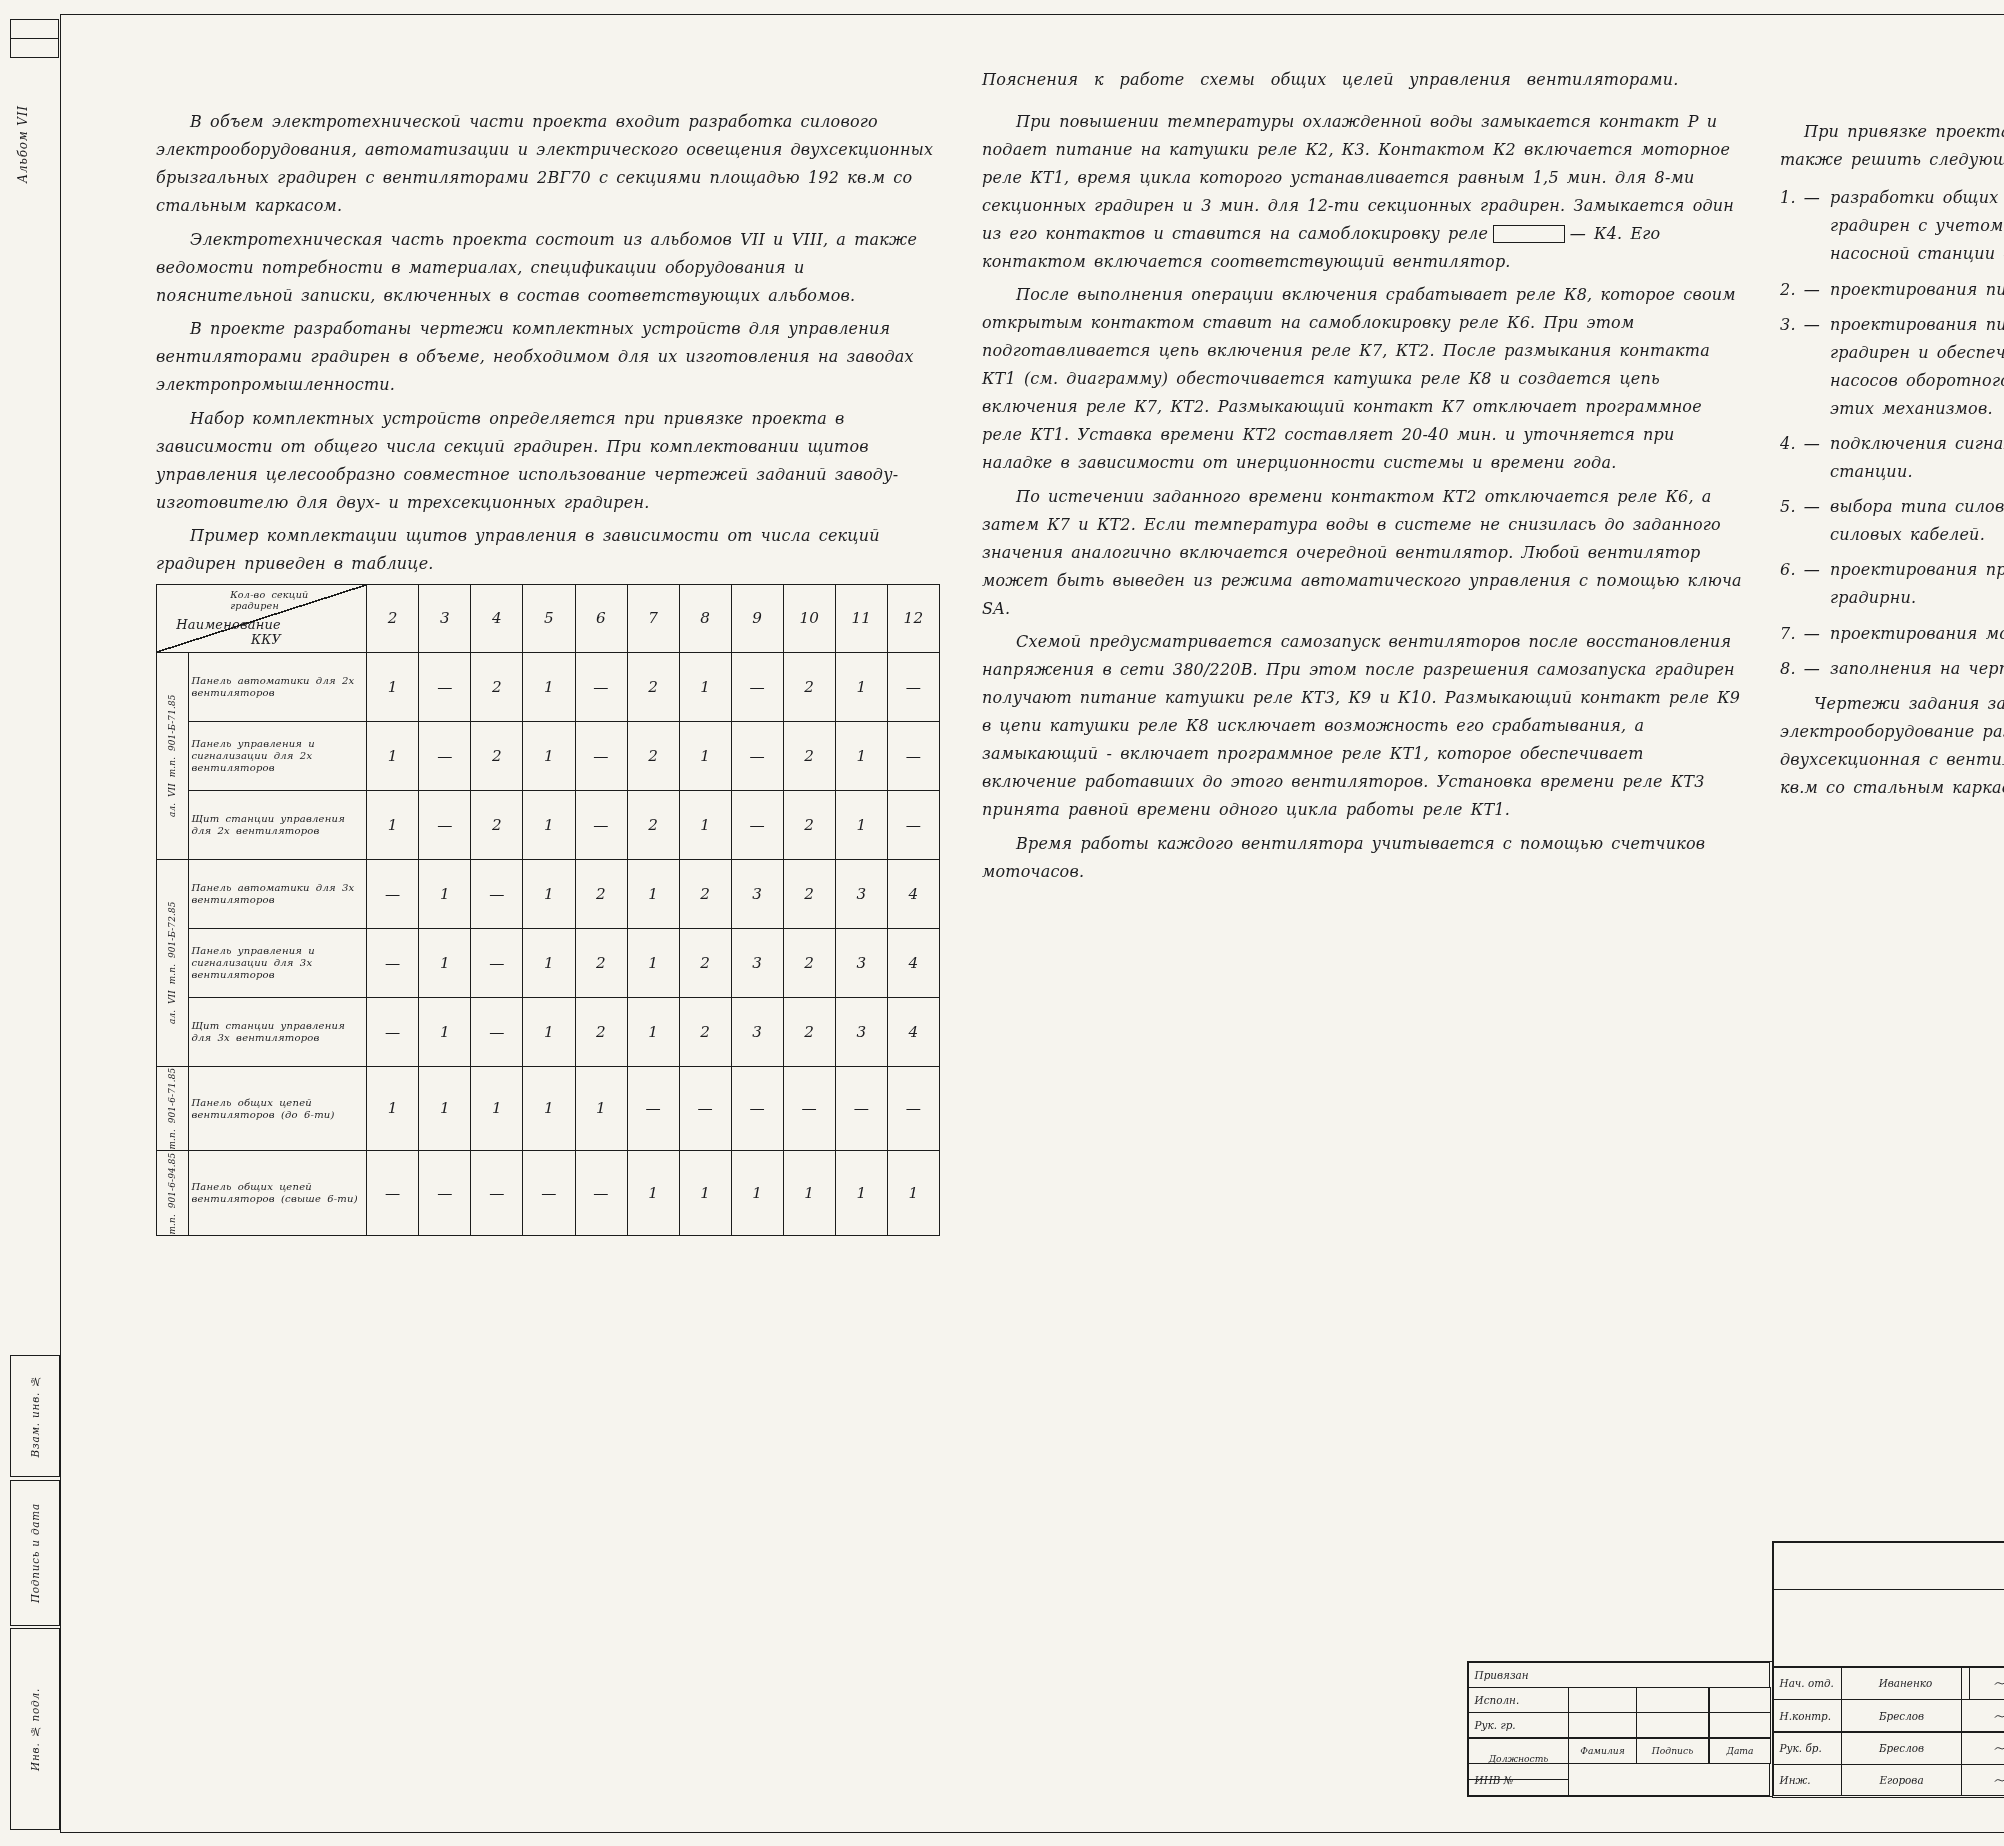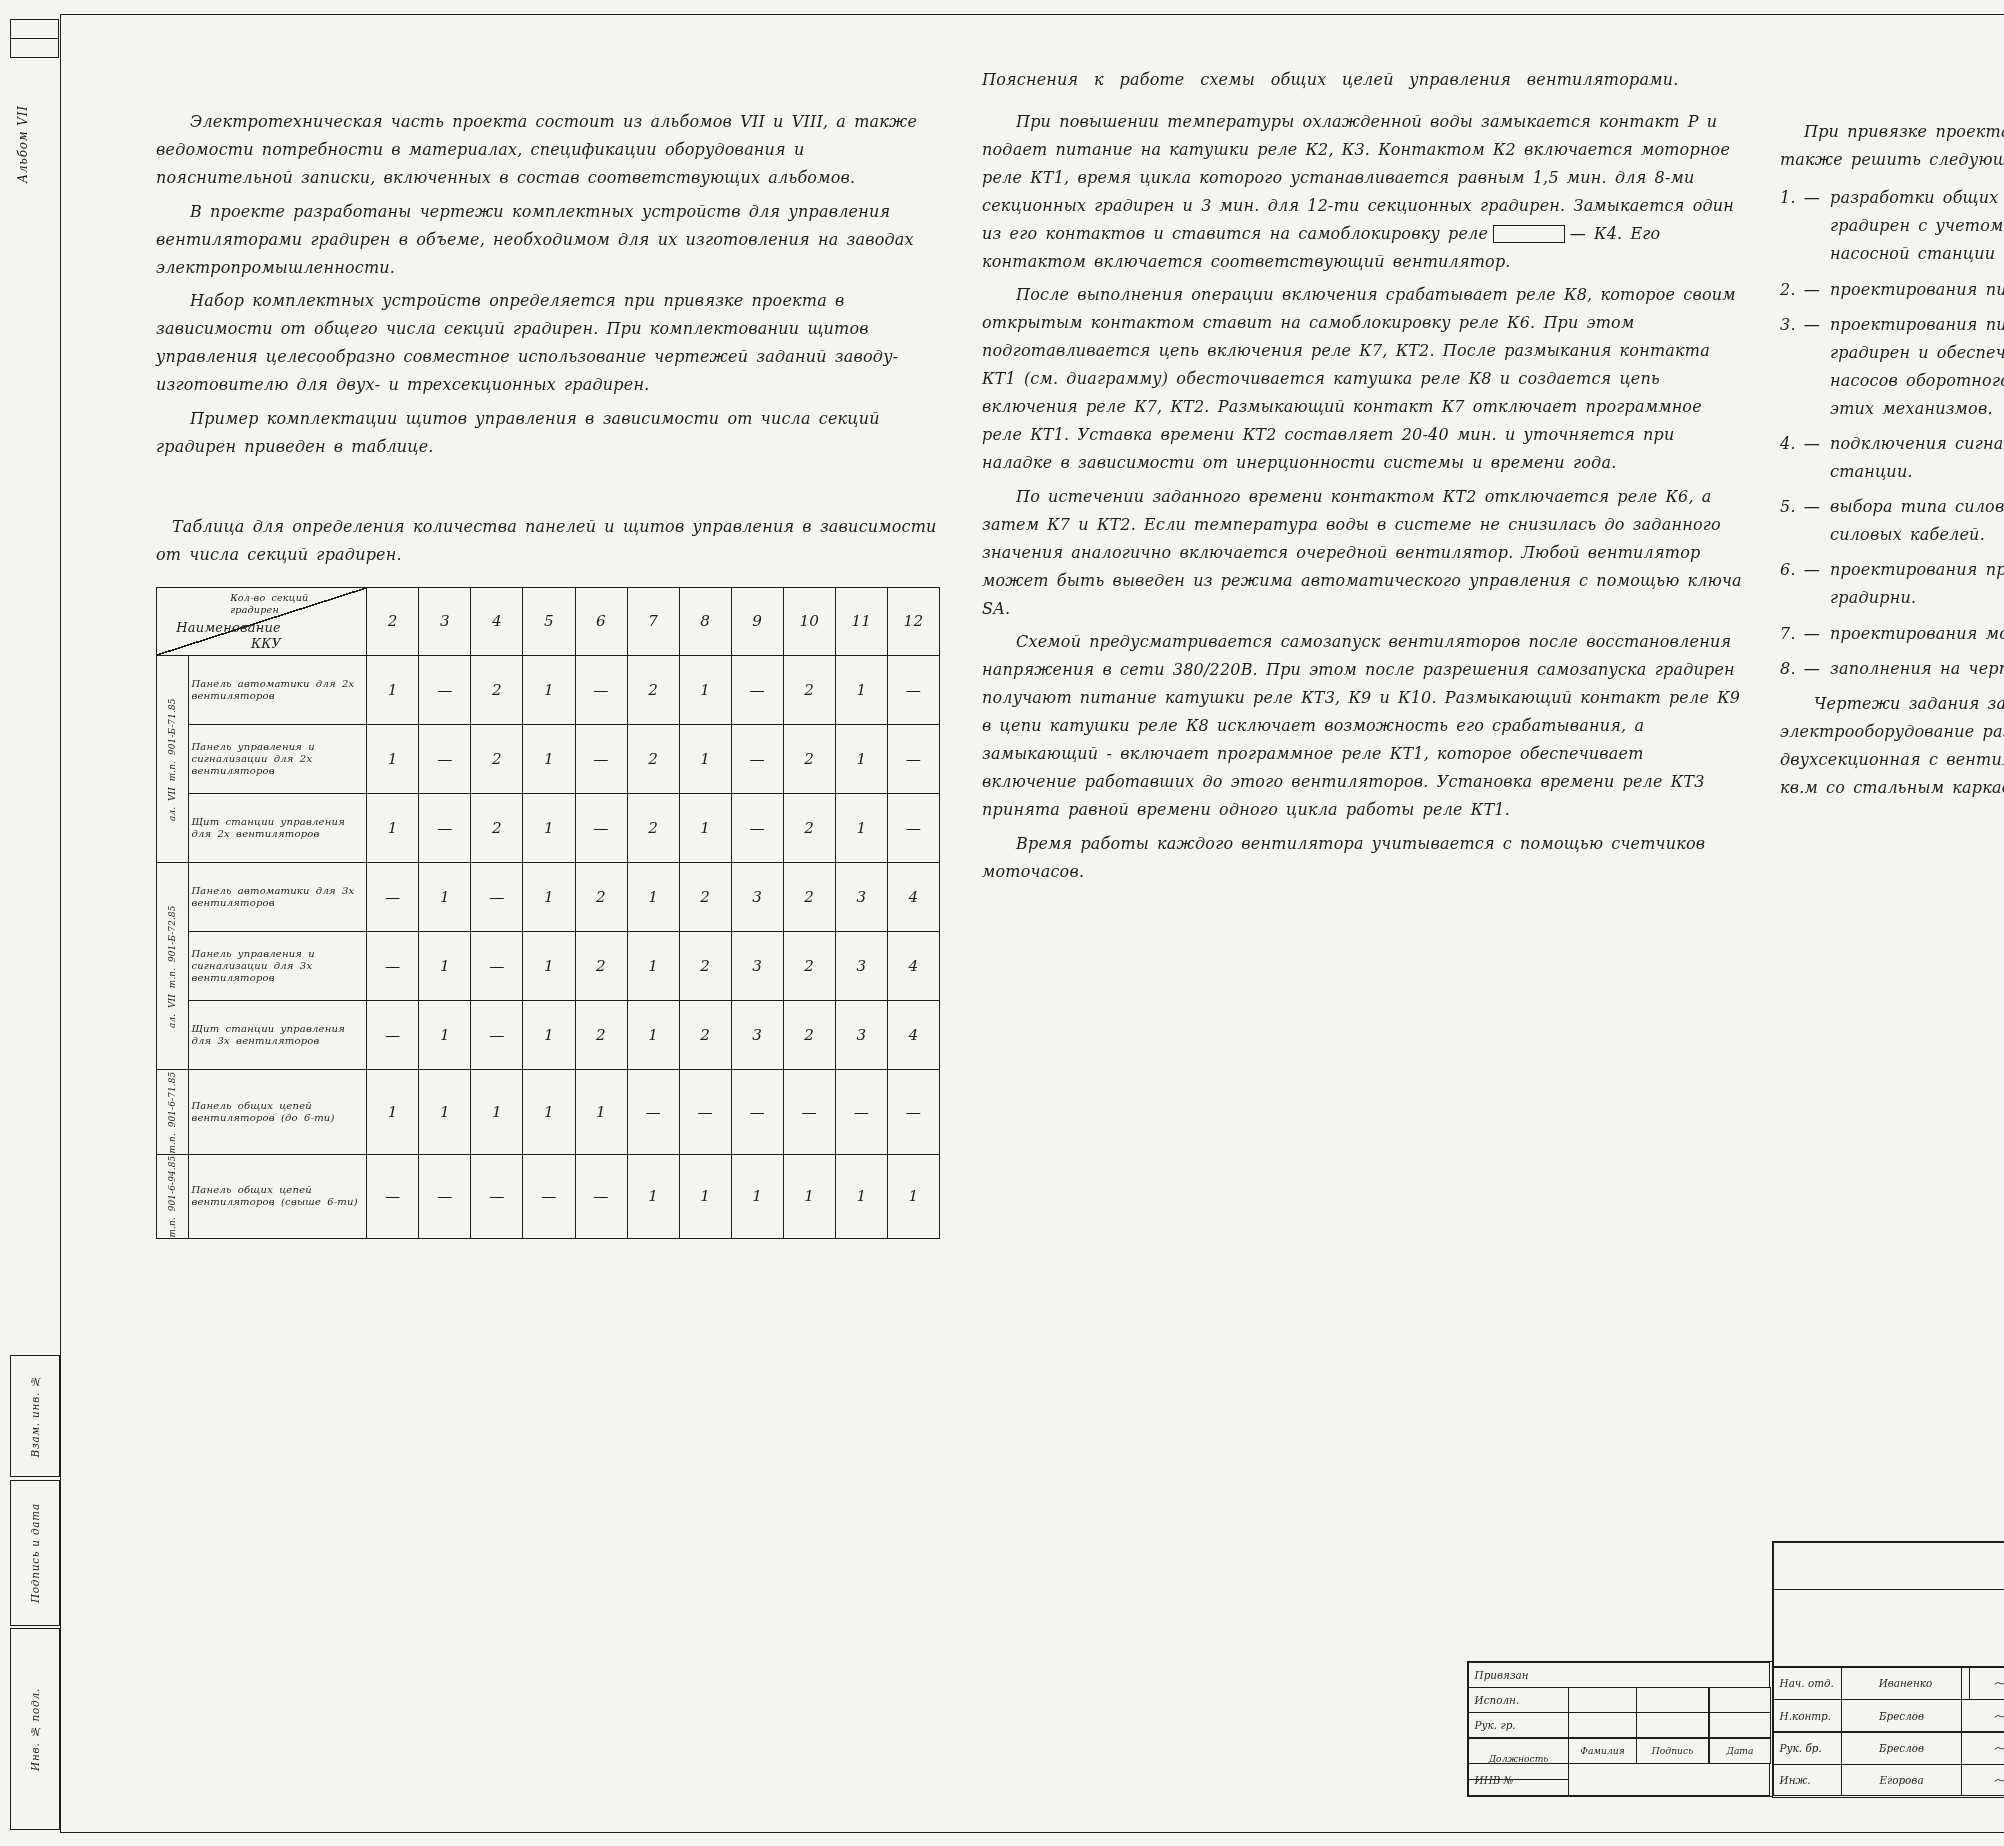--- a/index.html
+++ b/index.html
@@ -68,25 +68,25 @@
     <span class="vtext">Взам. инв. №</span>
   </div>
   <div class="stampbox" style="top:1480px;height:144px;">
     <span class="vtext">Подпись и дата</span>
   </div>
   <div class="stampbox" style="top:1628px;height:200px;">
     <span class="vtext">Инв. № подл.</span>
   </div>
 
   <div class="col col1">
+    <p>В объем электротехнической части проекта входит разработка силового электрооборудования, автоматизации и электрического освещения двухсекционных брызгальных градирен с вентиляторами 2ВГ70 с секциями площадью 192 кв.м со стальным каркасом.</p>
     <p>Электротехническая часть проекта состоит из альбомов VII и VIII, а также ведомости потребности в материалах, спецификации оборудования и пояснительной записки, включенных в состав соответствующих альбомов.</p>
     <p>В проекте разработаны чертежи комплектных устройств для управления вентиляторами градирен в объеме, необходимом для их изготовления на заводах электропромышленности.</p>
     <p>Набор комплектных устройств определяется при привязке проекта в зависимости от общего числа секций градирен. При комплектовании щитов управления целесообразно совместное использование чертежей заданий заводу-изготовителю для двух- и трехсекционных градирен.</p>
     <p>Пример комплектации щитов управления в зависимости от числа секций градирен приведен в таблице.</p>
-    <div class="table-title">Таблица для определения количества панелей и щитов управления в зависимости от числа секций градирен.</div>
     <table id="panels-table">
         <colgroup>
           <col style="width: 32px;">
           <col style="width: 178px;">
           <col style="width: 52px;">
           <col style="width: 52px;">
           <col style="width: 52px;">
           <col style="width: 52px;">
           <col style="width: 52px;">
           <col style="width: 52px;">

